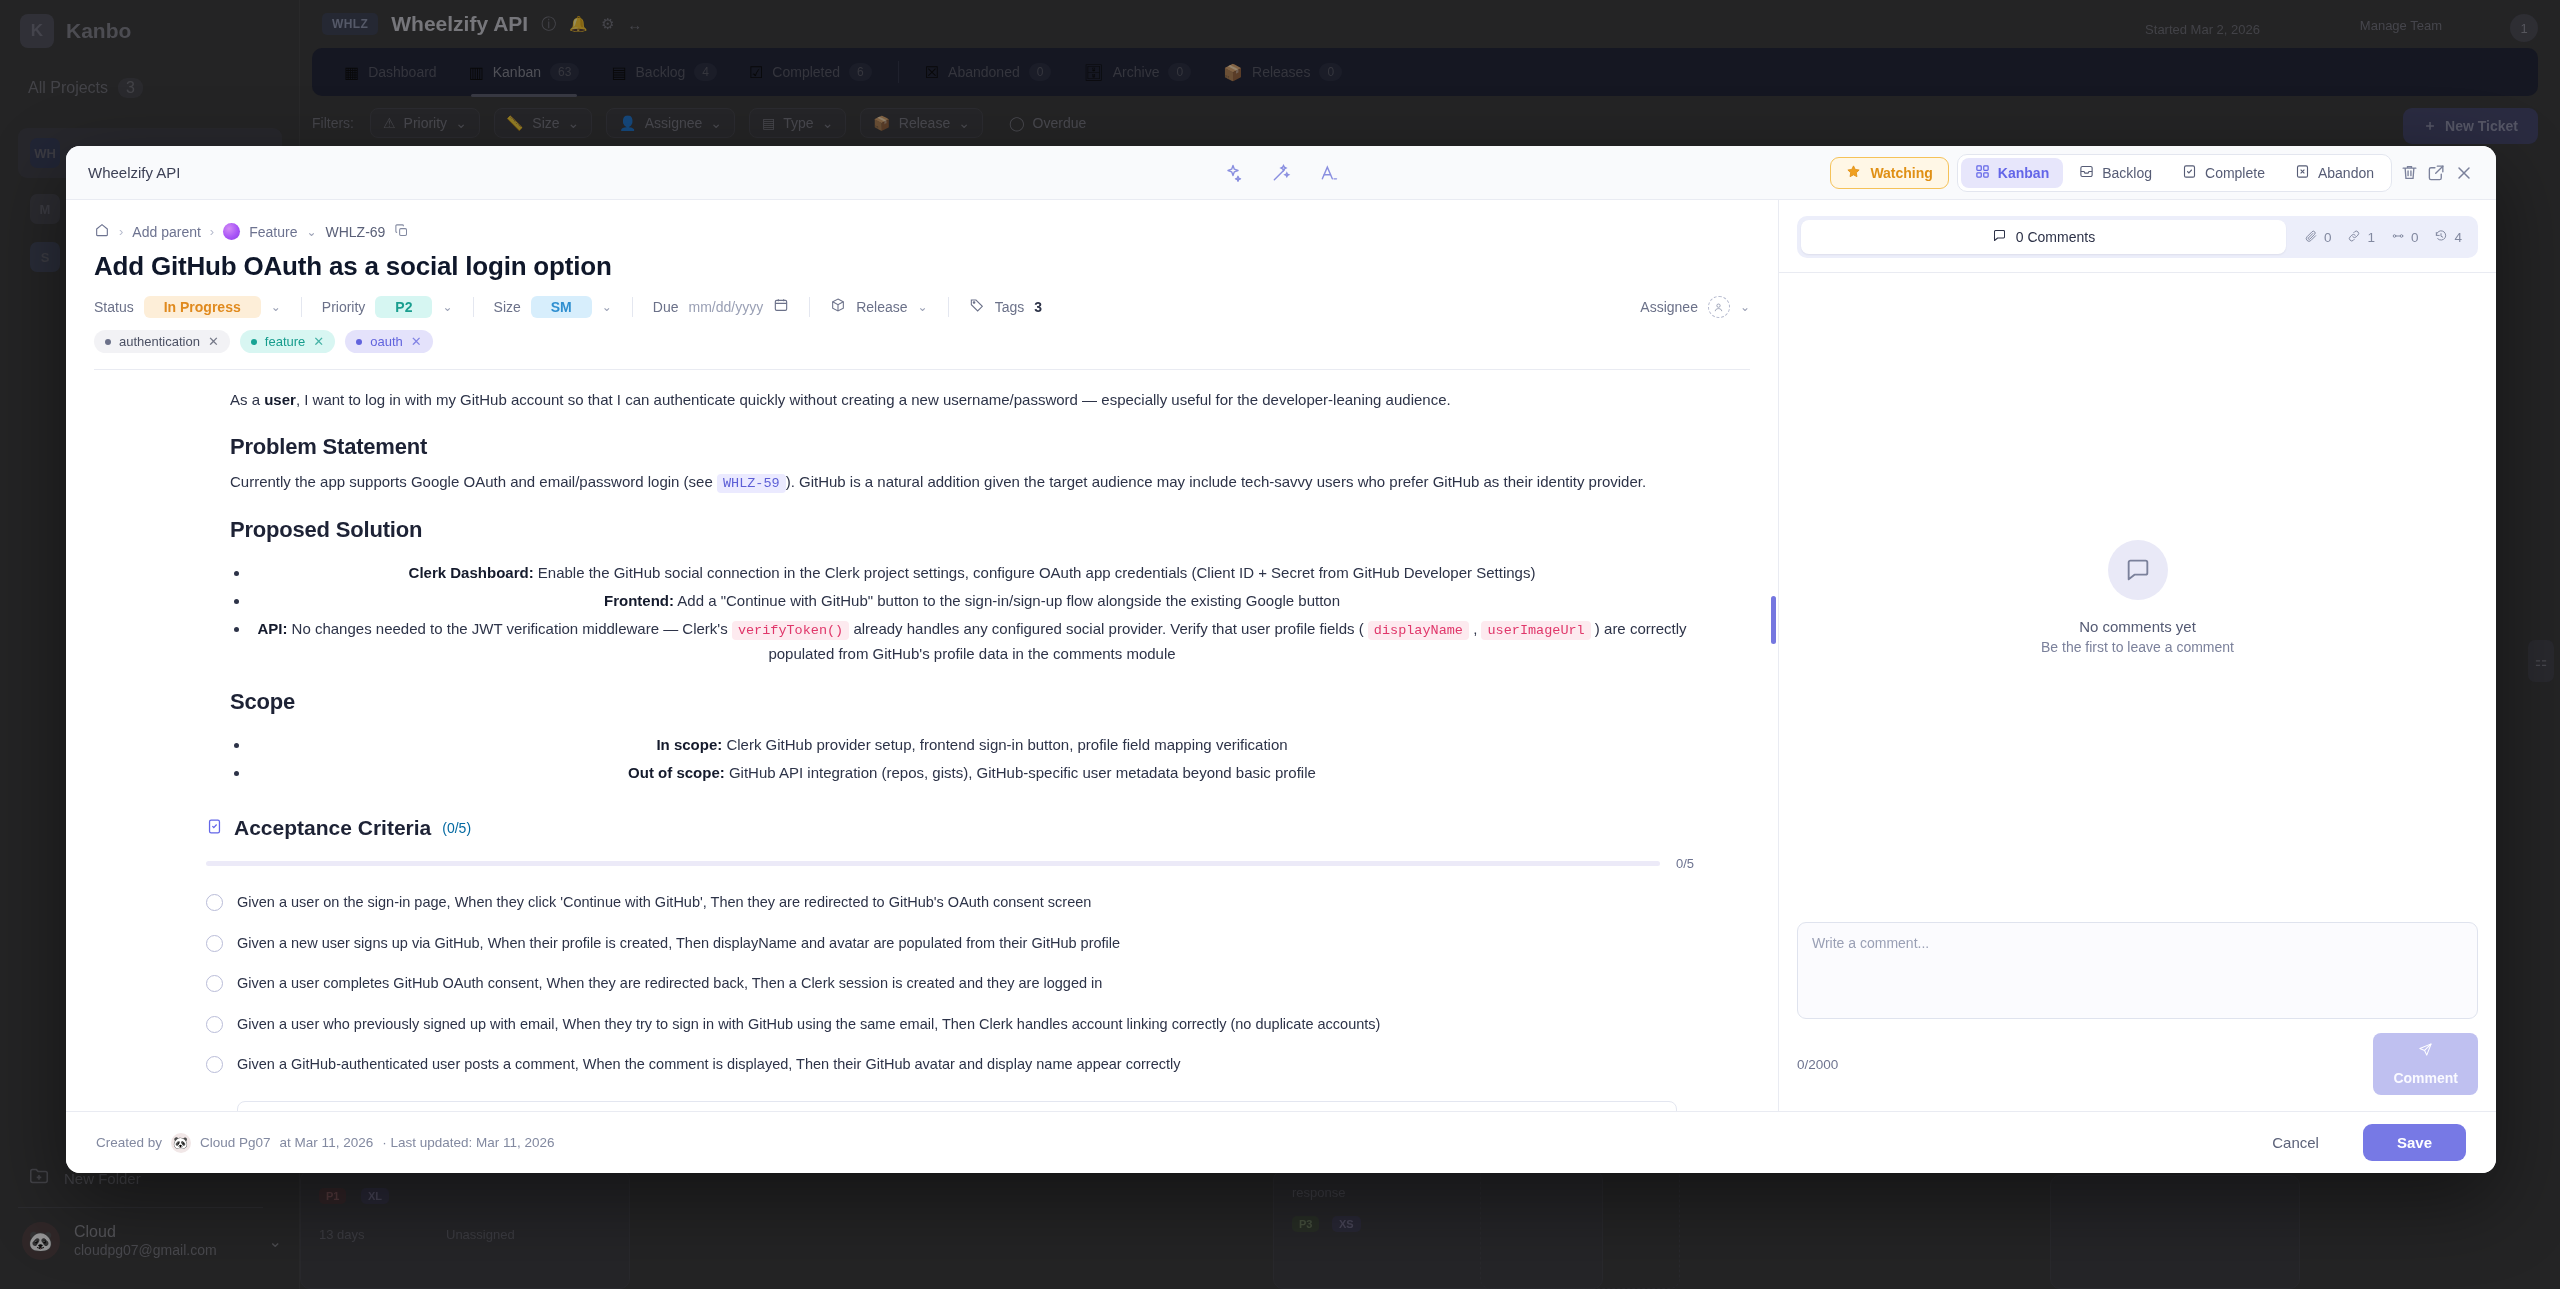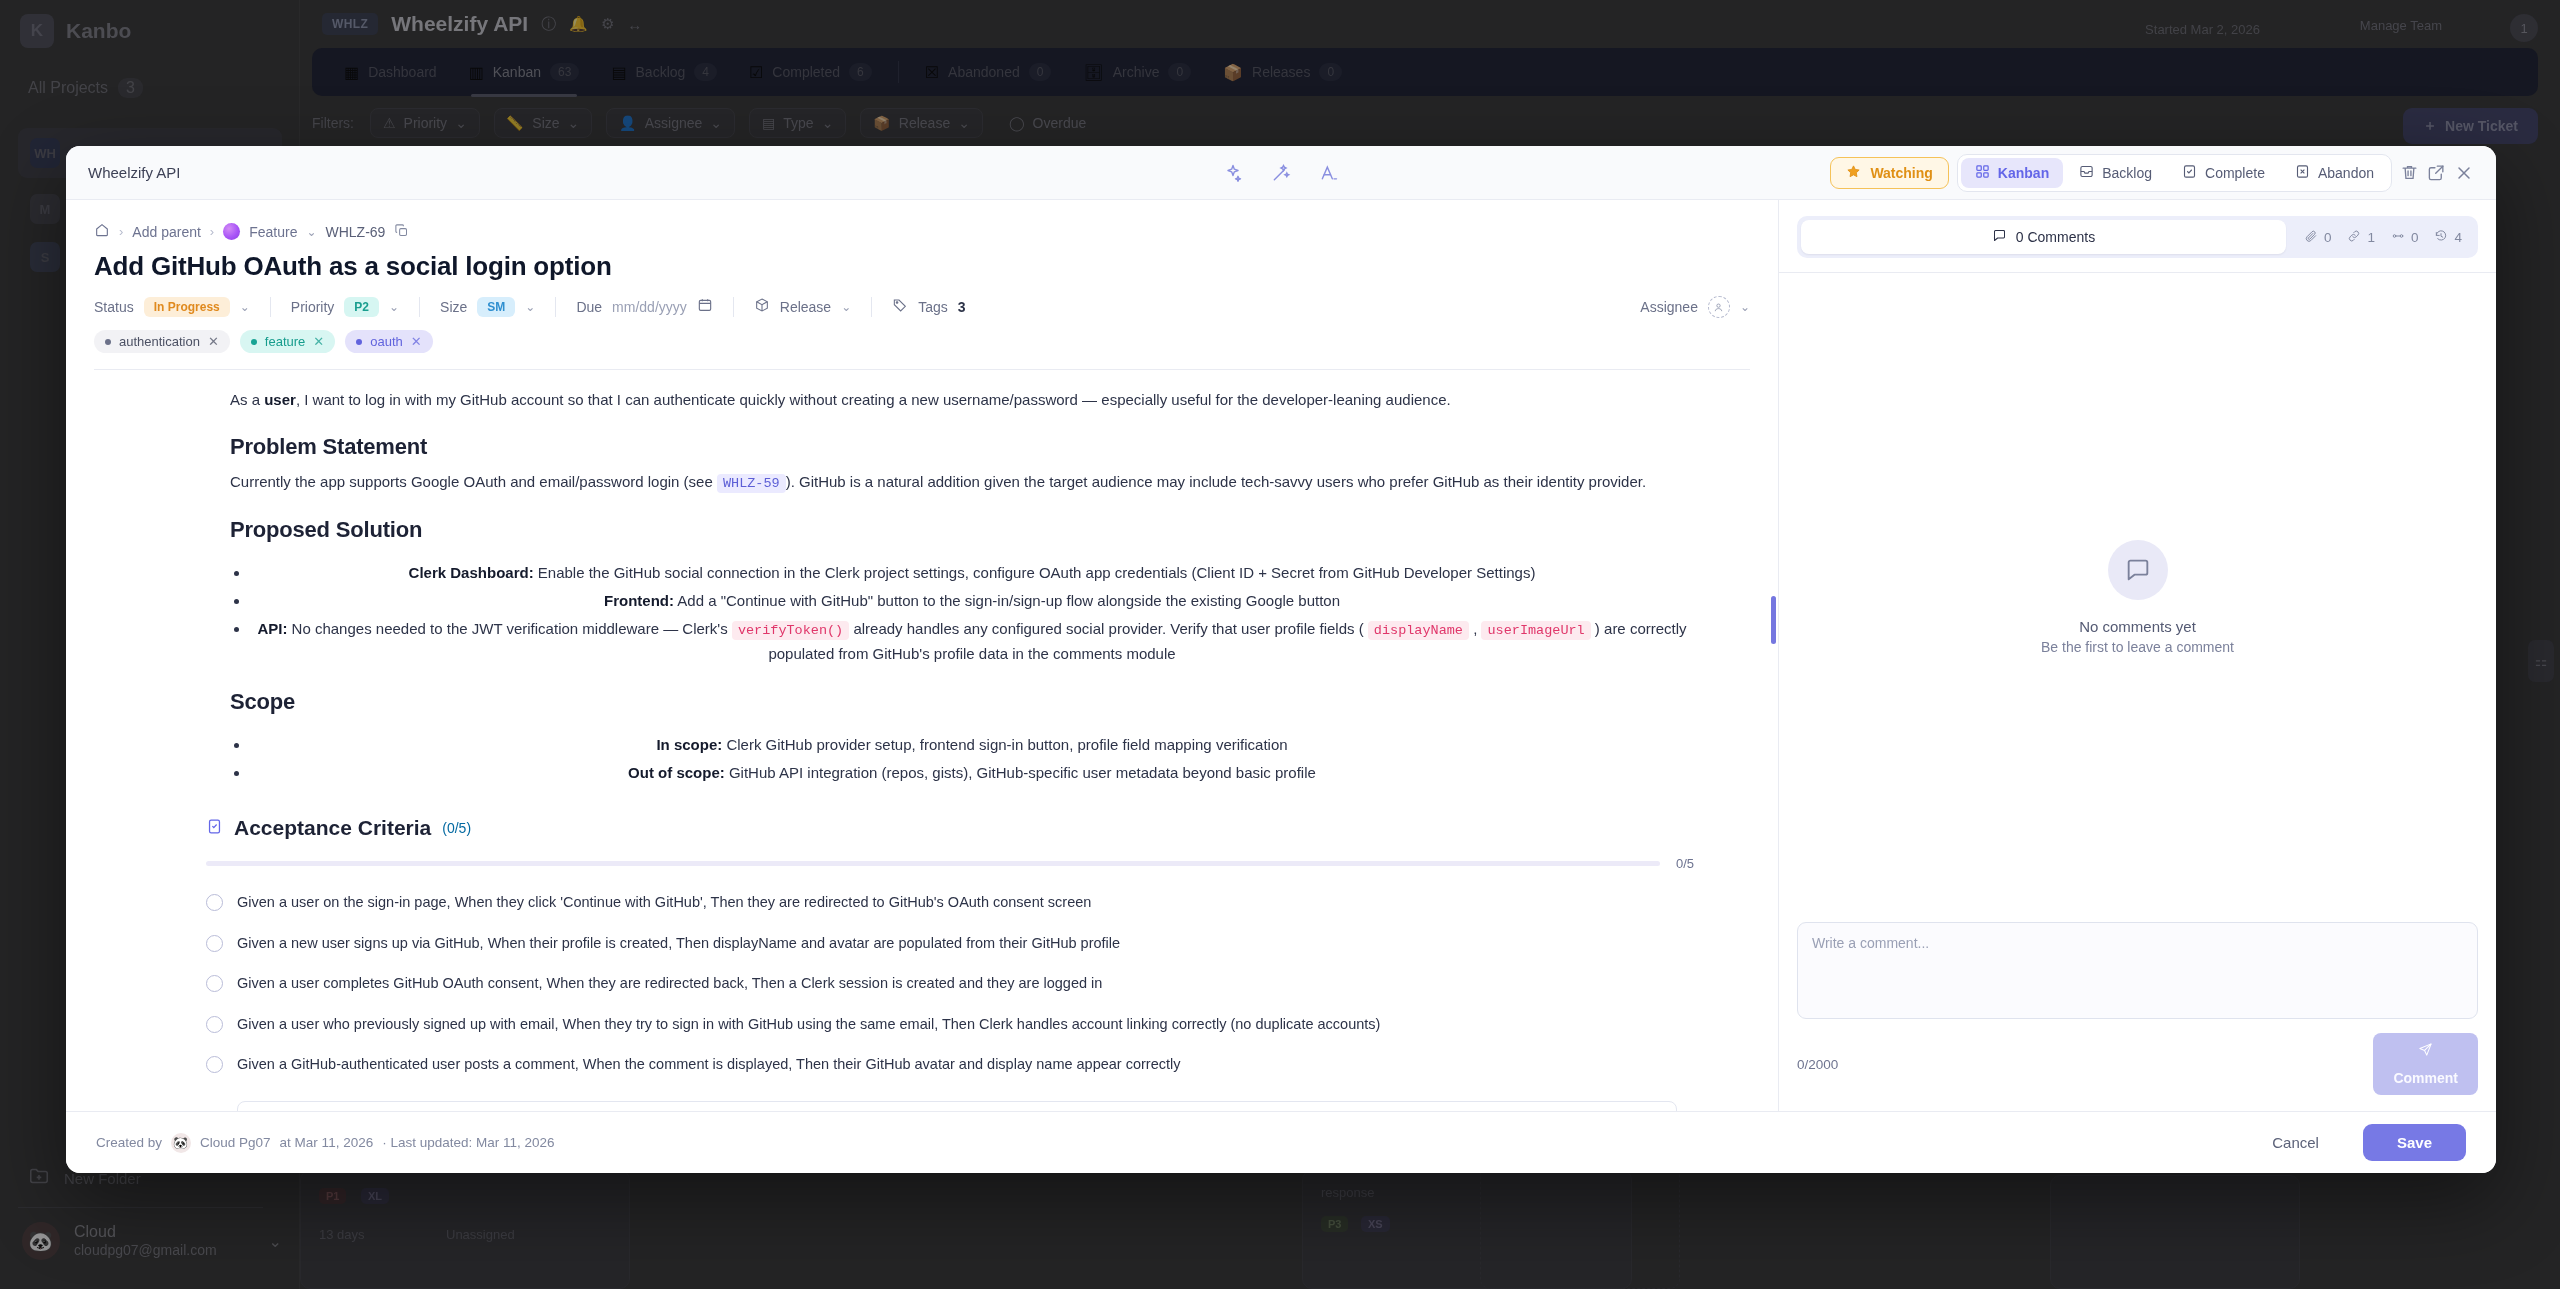--- a/index.html
+++ b/index.html
@@ -163,21 +163,21 @@
   }
   .bc-code { color:#5a6078; }
 
   .ticket-title {
     padding: 10px 28px 0 28px; color:#0f172a; font-size: 26px; font-weight: 700; letter-spacing: -.2px;
   }
 
   .meta-row { display:flex; align-items:center; gap: 0; padding: 14px 28px 0 28px; }
   .meta-item { display:flex; align-items:center; gap: 10px; }
   .meta-label { color:#6b7189; font-size: 14px; }
-  .pill { font-size: 12px; font-weight: 700; border-radius: 6px; padding: 3px 10px; }
+  .pill { font-size: 14px; font-weight: 700; border-radius: 6px; padding: 3px 20px; }
   .pill-status { background:#fdeed8; color:#e08a1e; }
   .pill-prio  { background:#d6f6f2; color:#1a9e8f; }
   .pill-size  { background:#d7eefc; color:#2f8fd0; }
   .chev { color:#9aa0b5; font-size: 12px; }
   .meta-sep { width:1px; height:20px; background:#e4e7f0; margin: 0 20px; }
   .due-input { color:#9aa0b5; font-size: 14px; }
   .assignee-wrap { margin-left:auto; display:flex; align-items:center; gap: 10px; }
   .assignee-avatar {
     width: 22px; height: 22px; border-radius: 50%; border: 1.4px dashed #b5bace;
     display:flex; align-items:center; justify-content:center; color:#959bb1;
@@ -423,21 +423,21 @@
     <span>＋</span>
     <span>New Ticket</span>
   </div>
 
   <div class="bg-card" style="left:300px; top:1170px; width:330px; height:119px;">
     <span class="ln" style="left:18px; top:56px;">13 days</span>
     <span class="ln" style="left:145px; top:56px;">Unassigned</span>
     <span class="bg-badge" style="left:18px; top:17px; background:#4a3235; color:#8c5b60;">P1</span>
     <span class="bg-badge" style="left:60px; top:17px; background:#3b3950; color:#75708f;">XL</span>
   </div>
-  <div class="bg-card" style="left:1302px; top:1170px; width:330px; height:119px;">
+  <div class="bg-card" style="left:1273px; top:1170px; width:330px; height:119px;">
     <span class="ln" style="left:18px; top:14px;">response</span>
     <span class="bg-badge" style="left:18px; top:45px; background:#3a4434; color:#6f8160;">P3</span>
     <span class="bg-badge" style="left:58px; top:45px; background:#3b3950; color:#75708f;">XS</span>
   </div>
   <div class="bg-card dashed" style="left:1480px; top:1125px; width:200px; height:164px;"></div>
   <div class="bg-card" style="left:2050px; top:1175px; width:250px; height:114px;"></div>
 
   <div class="bg-rail">⚏</div>
 </div>
 

